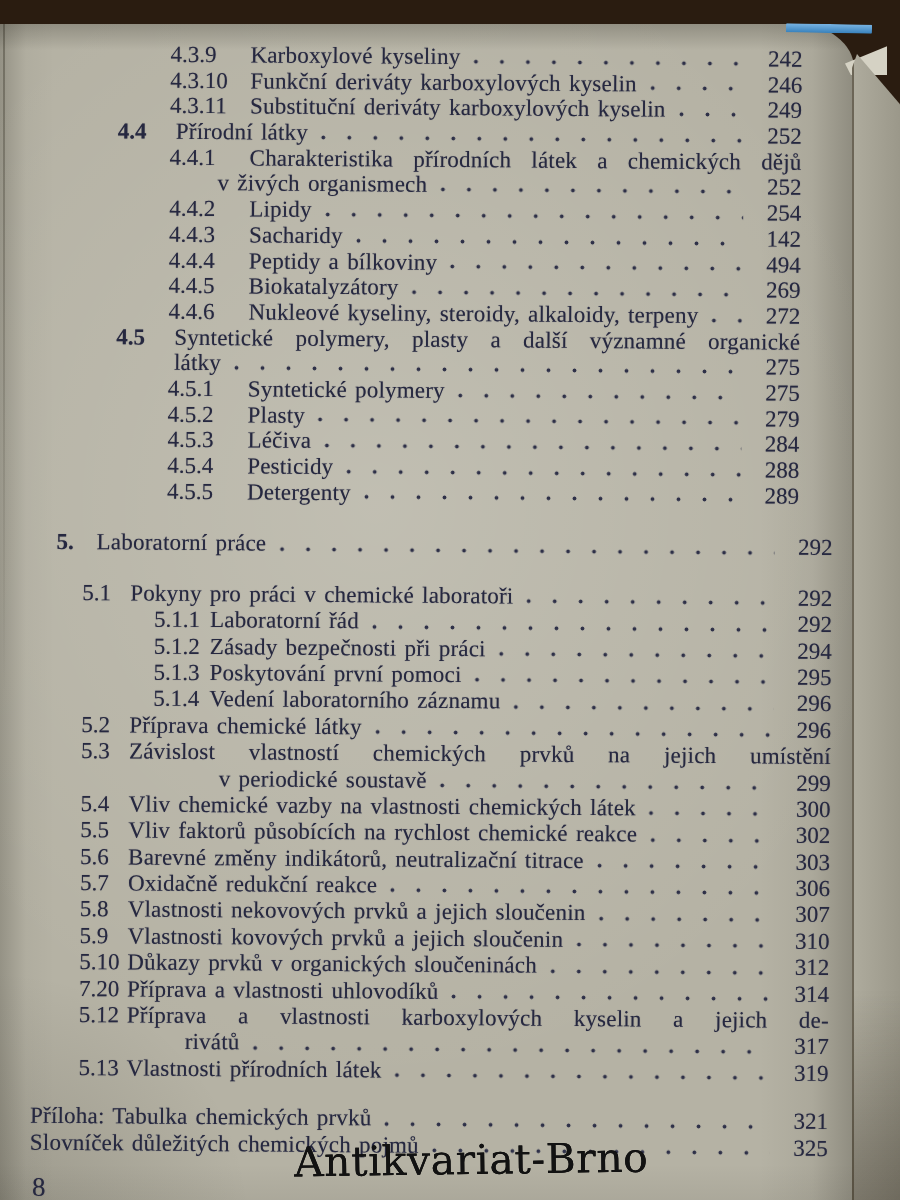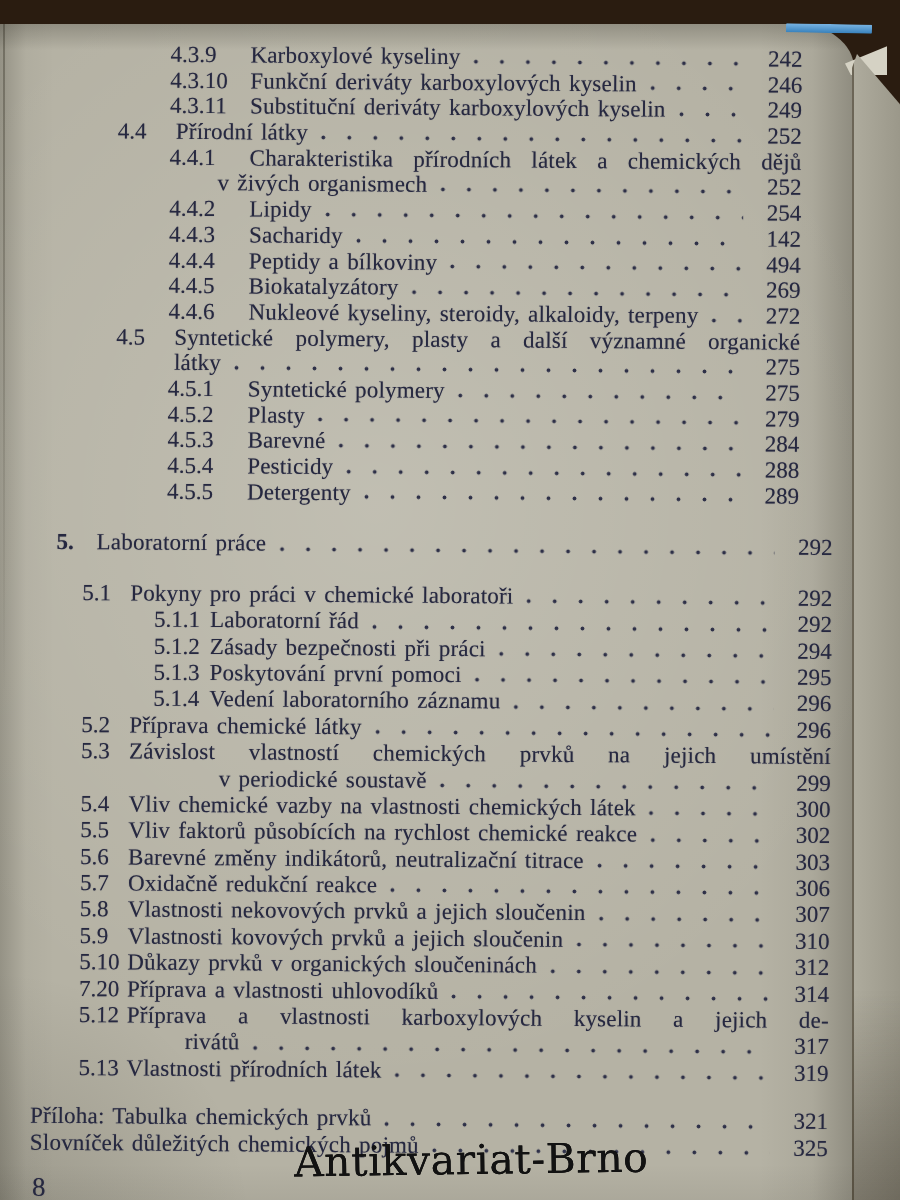--- a/index.html
+++ b/index.html
@@ -76,21 +76,21 @@
   .dots {
     flex: 1 1 auto; align-self: flex-end; height: 7px;
     margin: 0 8px 5px 12px;
     background-image: radial-gradient(circle at 3.5px 3.5px, var(--dot, #2e3048) 1.6px, rgba(0,0,0,0) 2.3px);
     background-size: 26px 7px; background-repeat: repeat-x;
     min-width: 18px;
   }
   .pg { flex: none; width: 50px; text-align: right; }
 
   
-  .part4 .lv-l1 { padding-left: 114px; } .part4 .lv-l1 .num { width: 58px; }
+  .part4 .lv-l1 { padding-left: 114px; } .part4 .lv-l1 .num { width: 58px; font-weight: bold; }
   .part4 .lv-l2 { padding-left: 166px; } .part4 .lv-l2 .num { width: 80px; }
   .part4 .lv-c1 { padding-left: 172px; }
   .part4 .lv-c2 { padding-left: 214px; }
   
   .part5 .lv-l0 { padding-left: 56px; }  .part5 .lv-l0 .num { width: 40px; }
   .part5 .lv-l1 { padding-left: 82px; }  .part5 .lv-l1 .num { width: 48px; }
   .part5 .lv-l2 { padding-left: 144px; } .part5 .lv-l2 .num { width: 66px; text-align: center; }
   .part5 .lv-c2 { padding-left: 220px; }
   .part5 .lv-c2b{ padding-left: 188px; }
   
@@ -203,21 +203,21 @@
           <span class="pg">275</span>
         </div>
         <div class="row lv-l2">
           <span class="num">4.5.2</span>
           <span class="title">Plasty</span>
           <span class="dots"></span>
           <span class="pg">279</span>
         </div>
         <div class="row lv-l2">
           <span class="num">4.5.3</span>
-          <span class="title">Barevné</span>
+          <span class="title">Léčiva</span>
           <span class="dots"></span>
           <span class="pg">284</span>
         </div>
         <div class="row lv-l2">
           <span class="num">4.5.4</span>
           <span class="title">Pesticidy</span>
           <span class="dots"></span>
           <span class="pg">288</span>
         </div>
         <div class="row lv-l2">

